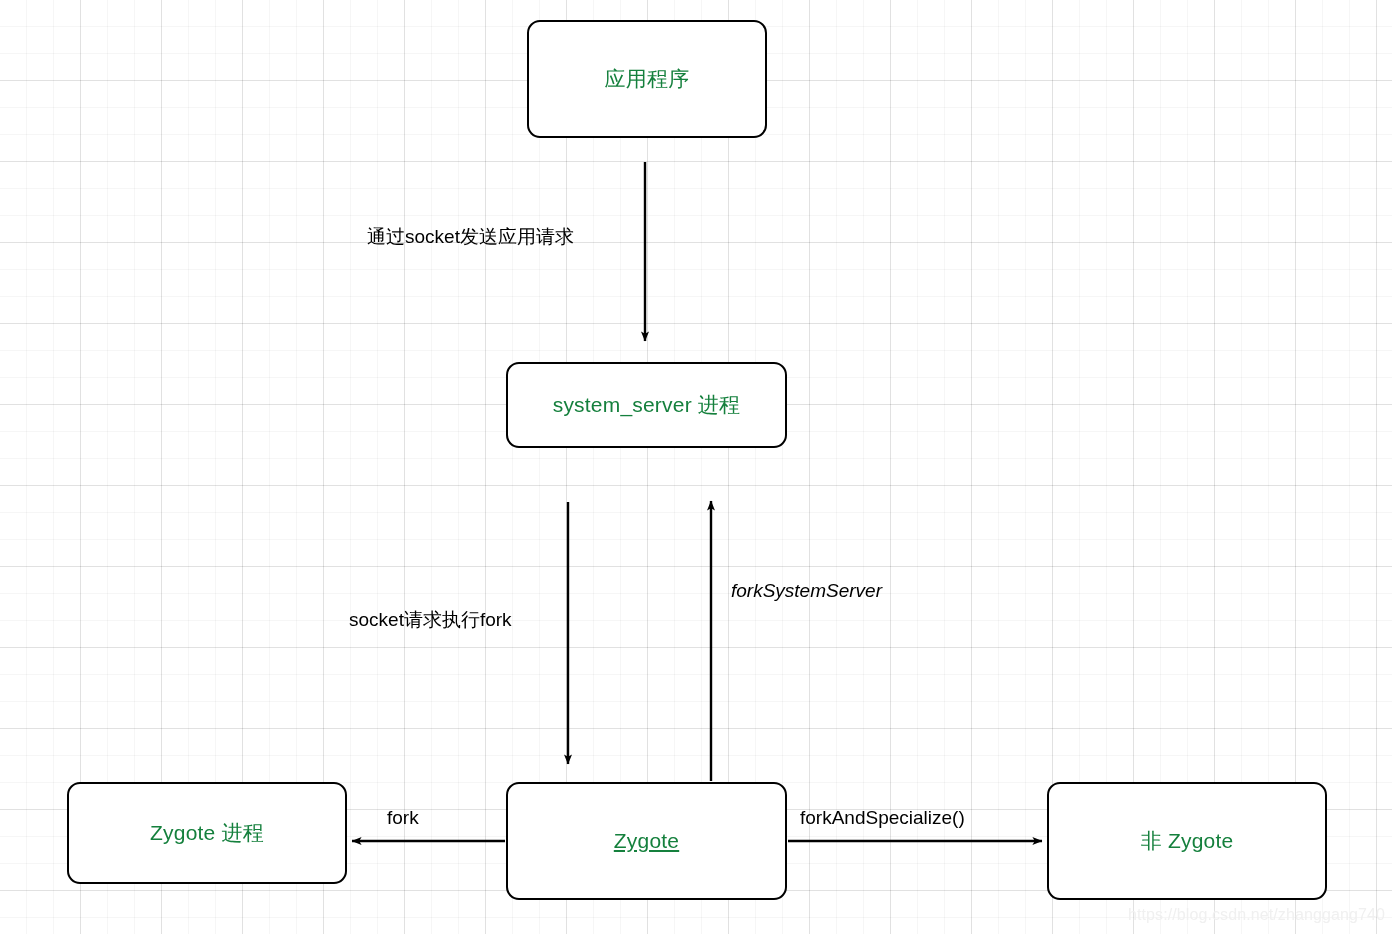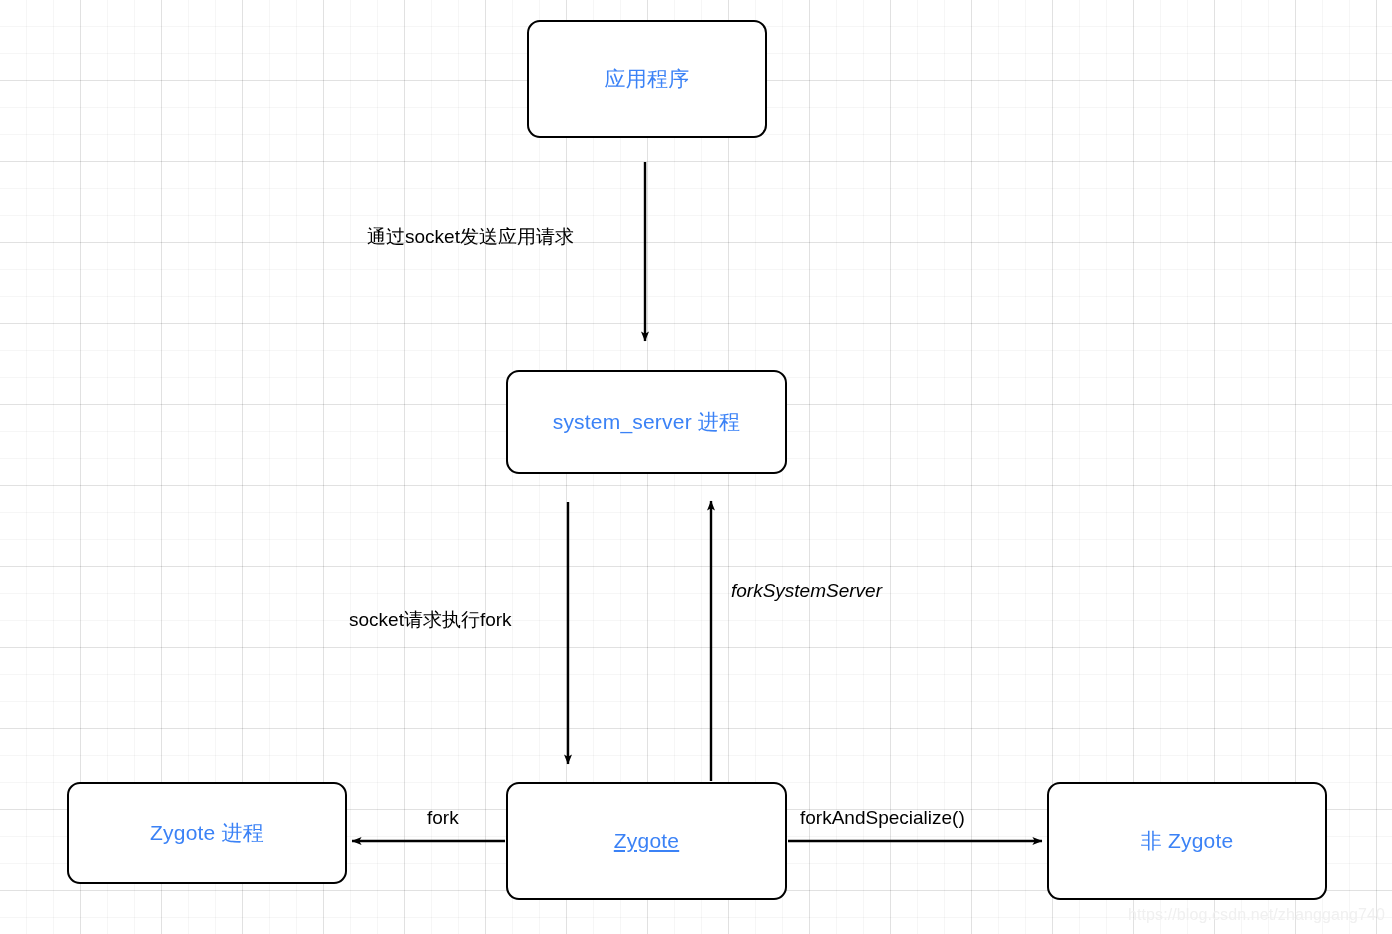--- a/index.html
+++ b/index.html
@@ -41,21 +41,21 @@
   }
   .node {
     position: absolute;
     box-sizing: border-box;
     border: 2.4px solid #000000;
     border-radius: 13px;
     background: #ffffff;
     display: flex;
     align-items: center;
     justify-content: center;
-    color: #3b82f6;
+    color: #15803d;
     font-size: 21px;
     line-height: 1.3;
     letter-spacing: 0.2px;
     white-space: nowrap;
   }
   .edge-label {
     position: absolute;
     color: #000000;
     font-size: 19px;
     line-height: 1;
@@ -102,21 +102,21 @@
 
     <g>
       <line x1="788" y1="841" x2="1042" y2="841" stroke="#000000" stroke-width="2.4" marker-end="url(#arrowhead)"></line>
     </g>
   </svg>
 
   <div class="node" style="left:527px; top:20px; width:240px; height:118px;">
     <span>应用程序</span>
   </div>
 
-  <div class="node" style="left:506px; top:362px; width:281px; height:104px;margin-top:8px;">
+  <div class="node" style="left:506px; top:362px; width:281px; height:86px;">
     <span>system_server 进程</span>
   </div>
 
   <div class="node" style="left:67px; top:782px; width:280px; height:102px;">
     <span>Zygote 进程</span>
   </div>
 
   <div class="node" style="left:506px; top:782px; width:281px; height:118px;text-decoration:underline;">
     <span>Zygote</span>
   </div>
@@ -124,19 +124,19 @@
   <div class="node" style="left:1047px; top:782px; width:280px; height:118px;">
     <span>非 Zygote</span>
   </div>
 
   <div class="edge-label" style="left:367px; top:227px;">通过socket发送应用请求</div>
 
   <div class="edge-label" style="left:349px; top:610px;">socket请求执行fork</div>
 
   <div class="edge-label" style="left:731px; top:581px;font-style:italic;">forkSystemServer</div>
 
-  <div class="edge-label" style="left:387px; top:808px;margin-left:40px;">fork</div>
+  <div class="edge-label" style="left:387px; top:808px;">fork</div>
 
   <div class="edge-label" style="left:800px; top:808px;">forkAndSpecialize()</div>
 
   <div class="watermark">https://blog.csdn.net/zhanggang740</div>
 
 </div>
 
 </body></html>

